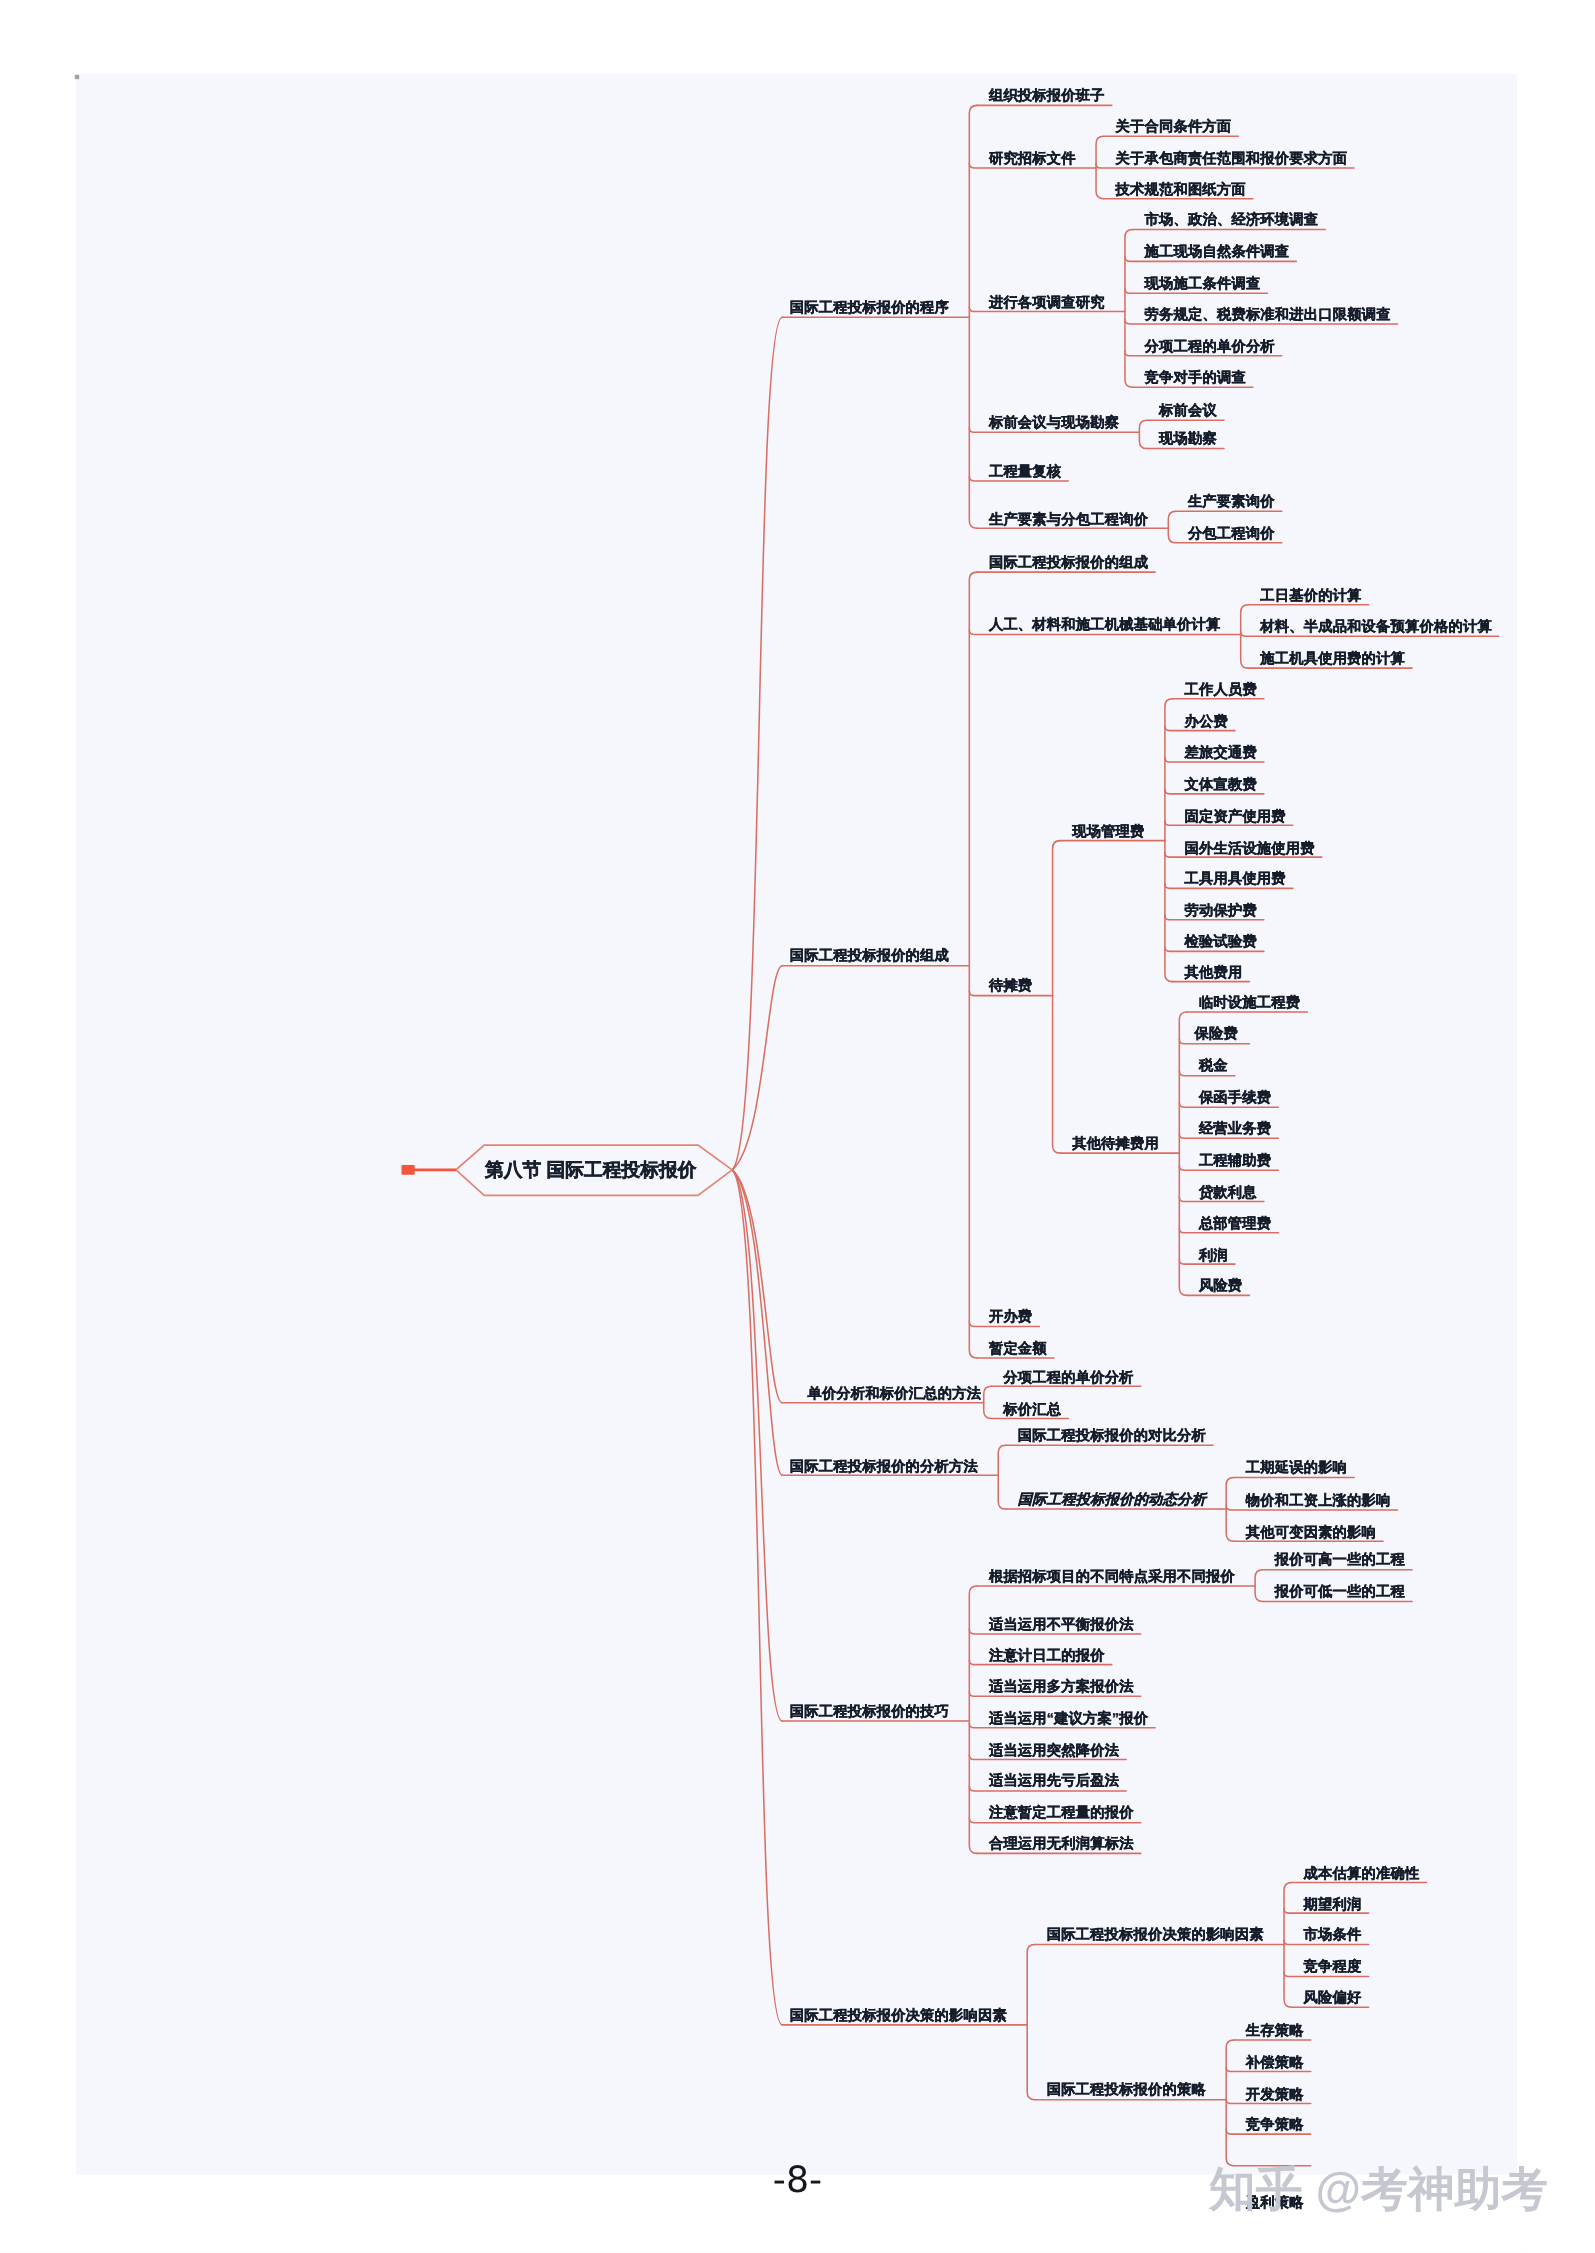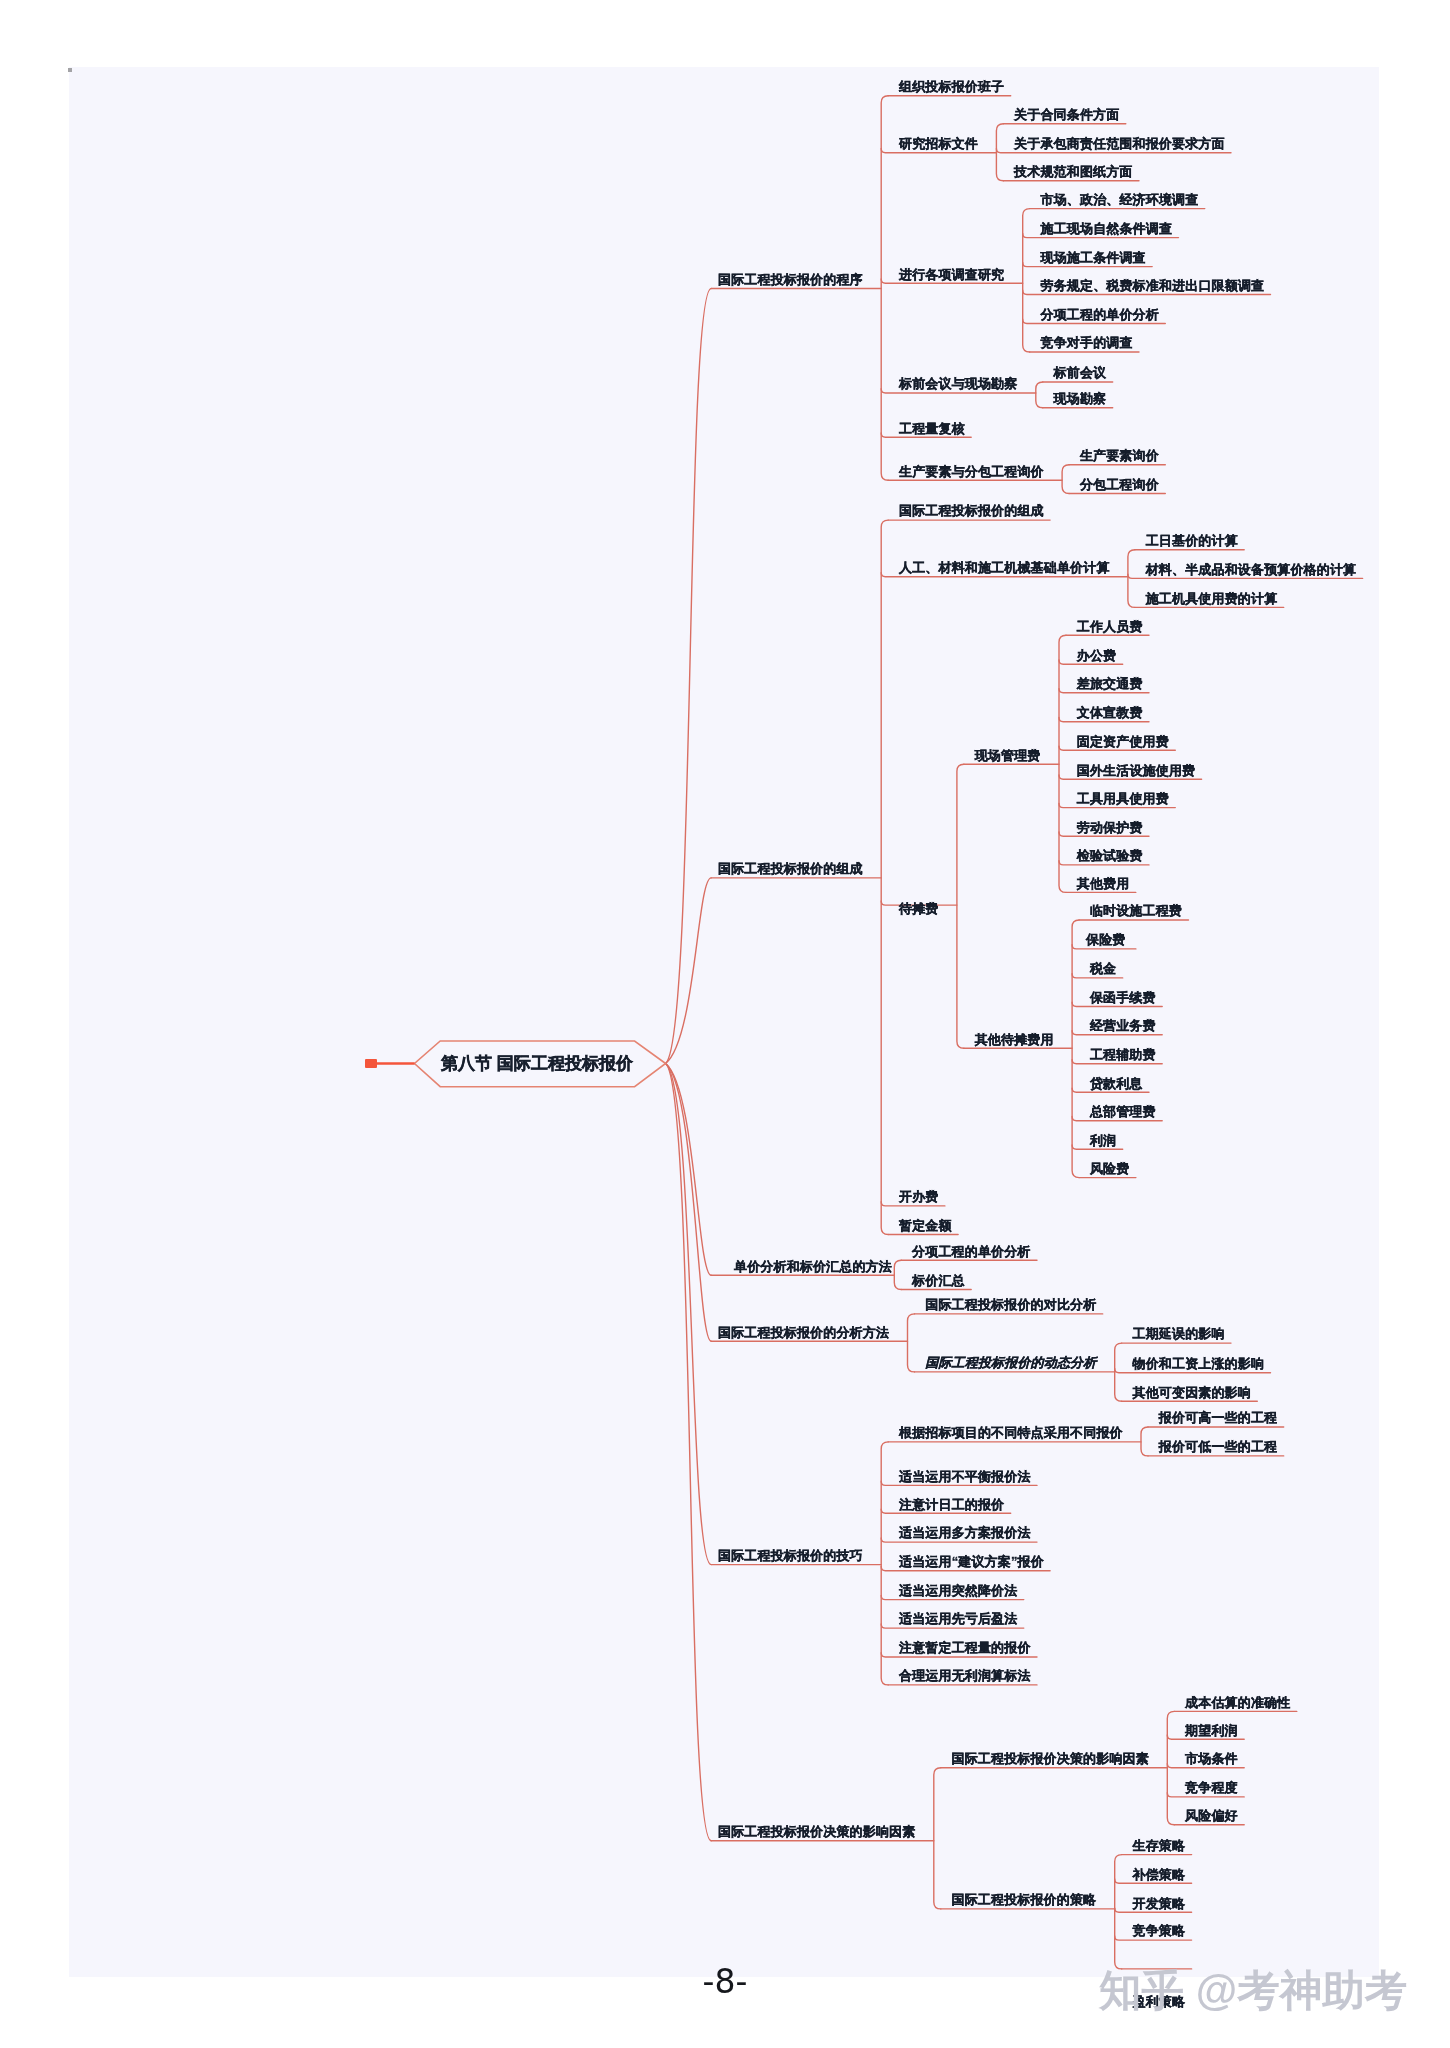--- a/index.html
+++ b/index.html
@@ -202,21 +202,21 @@
       <div class="nodelabel" style="left: 899px; top: 434.5px;">工程量复核</div>
       <div class="nodelabel" style="left: 899px; top: 477.5px;">生产要素与分包工程询价</div>
       <div class="nodelabel" style="left: 1079.9px; top: 462.1px;">生产要素询价</div>
       <div class="nodelabel" style="left: 1079.9px; top: 490.8px;">分包工程询价</div>
       <div class="nodelabel" style="left: 718px; top: 875.2px;">国际工程投标报价的组成</div>
       <div class="nodelabel" style="left: 899px; top: 517.4px;">国际工程投标报价的组成</div>
       <div class="nodelabel" style="left: 899px; top: 574.1px;">人工、材料和施工机械基础单价计算</div>
       <div class="nodelabel" style="left: 1145.7px; top: 547.1px;">工日基价的计算</div>
       <div class="nodelabel" style="left: 1145.7px; top: 575.7px;">材料、半成品和设备预算价格的计算</div>
       <div class="nodelabel" style="left: 1145.7px; top: 604.7px;">施工机具使用费的计算</div>
-      <div class="nodelabel" style="left: 899px; top: 902.4px; margin-top: 13px;">待摊费</div>
+      <div class="nodelabel" style="left: 899px; top: 902.4px;">待摊费</div>
       <div class="nodelabel" style="left: 974.7px; top: 761.5px;">现场管理费</div>
       <div class="nodelabel" style="left: 1076.8px; top: 632.6px;">工作人员费</div>
       <div class="nodelabel" style="left: 1076.8px; top: 661.5px;">办公费</div>
       <div class="nodelabel" style="left: 1076.8px; top: 690.1px;">差旅交通费</div>
       <div class="nodelabel" style="left: 1076.8px; top: 719px;">文体宣教费</div>
       <div class="nodelabel" style="left: 1076.8px; top: 747.6px;">固定资产使用费</div>
       <div class="nodelabel" style="left: 1076.8px; top: 776.5px;">国外生活设施使用费</div>
       <div class="nodelabel" style="left: 1076.8px; top: 804.9px;">工具用具使用费</div>
       <div class="nodelabel" style="left: 1076.8px; top: 833.5px;">劳动保护费</div>
       <div class="nodelabel" style="left: 1076.8px; top: 862.2px;">检验试验费</div>

